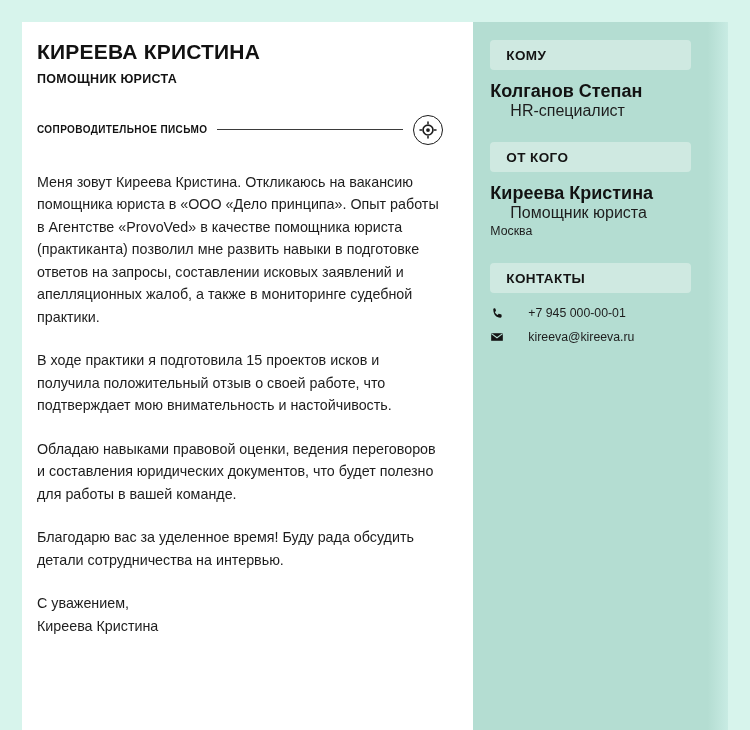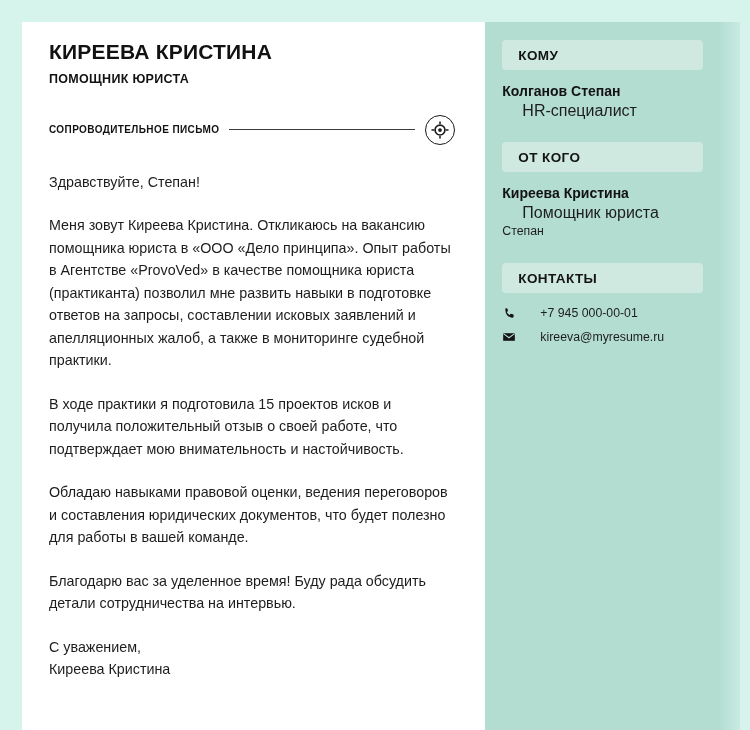--- a/index.html
+++ b/index.html
@@ -17,21 +17,20 @@
 
   .page {
     position: absolute;
     left: 22px;
     top: 22px;
     width: 706px;
     height: 708px;
     background: #ffffff;
     display: flex;
     overflow: hidden;
-    padding-left: 12px;
   }
 
   
   .main {
     width: 471px;
     box-sizing: border-box;
     padding: 18px 30px 0 15px;
     background: #ffffff;
   }
 
@@ -119,21 +118,21 @@
     font-weight: bold;
     letter-spacing: 0.4px;
     color: #141414;
   }
 
   .side-block {
     padding: 12px 16px 0 17px;
   }
 
   .side-strong {
-    font-size: 14px;
+    font-size: 18px;
     font-weight: bold;
     color: #121212;
     line-height: 19px;
   }
 
   .side-italic {
     font-size: 16px;
     color: #1d1d1d;
     line-height: 19px;
     margin-left: 20px;
@@ -189,21 +188,20 @@
           <circle cx="12" cy="12" r="2.5" fill="#1b1b1b"></circle>
           <rect x="11" y="0.6" width="2" height="3.6" fill="#1b1b1b"></rect>
           <rect x="11" y="19.8" width="2" height="3.6" fill="#1b1b1b"></rect>
           <rect x="0.6" y="11" width="3.6" height="2" fill="#1b1b1b"></rect>
           <rect x="19.8" y="11" width="3.6" height="2" fill="#1b1b1b"></rect>
         </svg>
       </span>
     </div>
 
     <div class="letter-body">
-      <p>Здравствуйте, Степан!</p>
       <p>Меня зовут Киреева Кристина. Откликаюсь на вакансию помощника юриста в «ООО «Дело принципа». Опыт работы в Агентстве «ProvoVed» в качестве помощника юриста (практиканта) позволил мне развить навыки в подготовке ответов на запросы, составлении исковых заявлений и апелляционных жалоб, а также в мониторинге судебной практики.</p>
       <p>В ходе практики я подготовила 15 проектов исков и получила положительный отзыв о своей работе, что подтверждает мою внимательность и настойчивость.</p>
       <p>Обладаю навыками правовой оценки, ведения переговоров и составления юридических документов, что будет полезно для работы в вашей команде.</p>
       <p>Благодарю вас за уделенное время! Буду рада обсудить детали сотрудничества на интервью.</p>
       <p style="white-space:pre-line">С уважением,
 Киреева Кристина</p>
     </div>
   </div>
 
   <div class="sidebar">
@@ -219,21 +217,21 @@
     </div>
 
     <div class="spacer-22"></div>
 
     <div class="side-band">
       <span class="side-band-label">ОТ КОГО</span>
     </div>
     <div class="side-block">
       <div class="side-strong">Киреева Кристина</div>
       <div class="side-italic">Помощник юриста</div>
-      <div class="side-plain">Степан</div>
+      <div class="side-plain">Москва</div>
     </div>
 
     <div class="spacer-22"></div>
 
     <div class="side-band">
       <span class="side-band-label">КОНТАКТЫ</span>
     </div>
     <div class="side-block">
 
       <div class="contact-row">
@@ -245,18 +243,18 @@
         <span class="contact-text">+7 945 000-00-01</span>
       </div>
 
       <div class="contact-row">
         <span class="contact-icon">
           <svg width="14" height="14" viewBox="0 0 24 24" aria-hidden="true">
             <path d="M2 5.5h20v13H2z" fill="#141414"></path>
             <path d="M2.4 6.2L12 13.4l9.6-7.2" fill="none" stroke="#b4ddd2" stroke-width="1.9"></path>
           </svg>
         </span>
-        <span class="contact-text">kireeva@myresume.ru</span>
+        <span class="contact-text">kireeva@kireeva.ru</span>
       </div>
 
     </div>
   </div>
 </div>
 
 </body></html>

